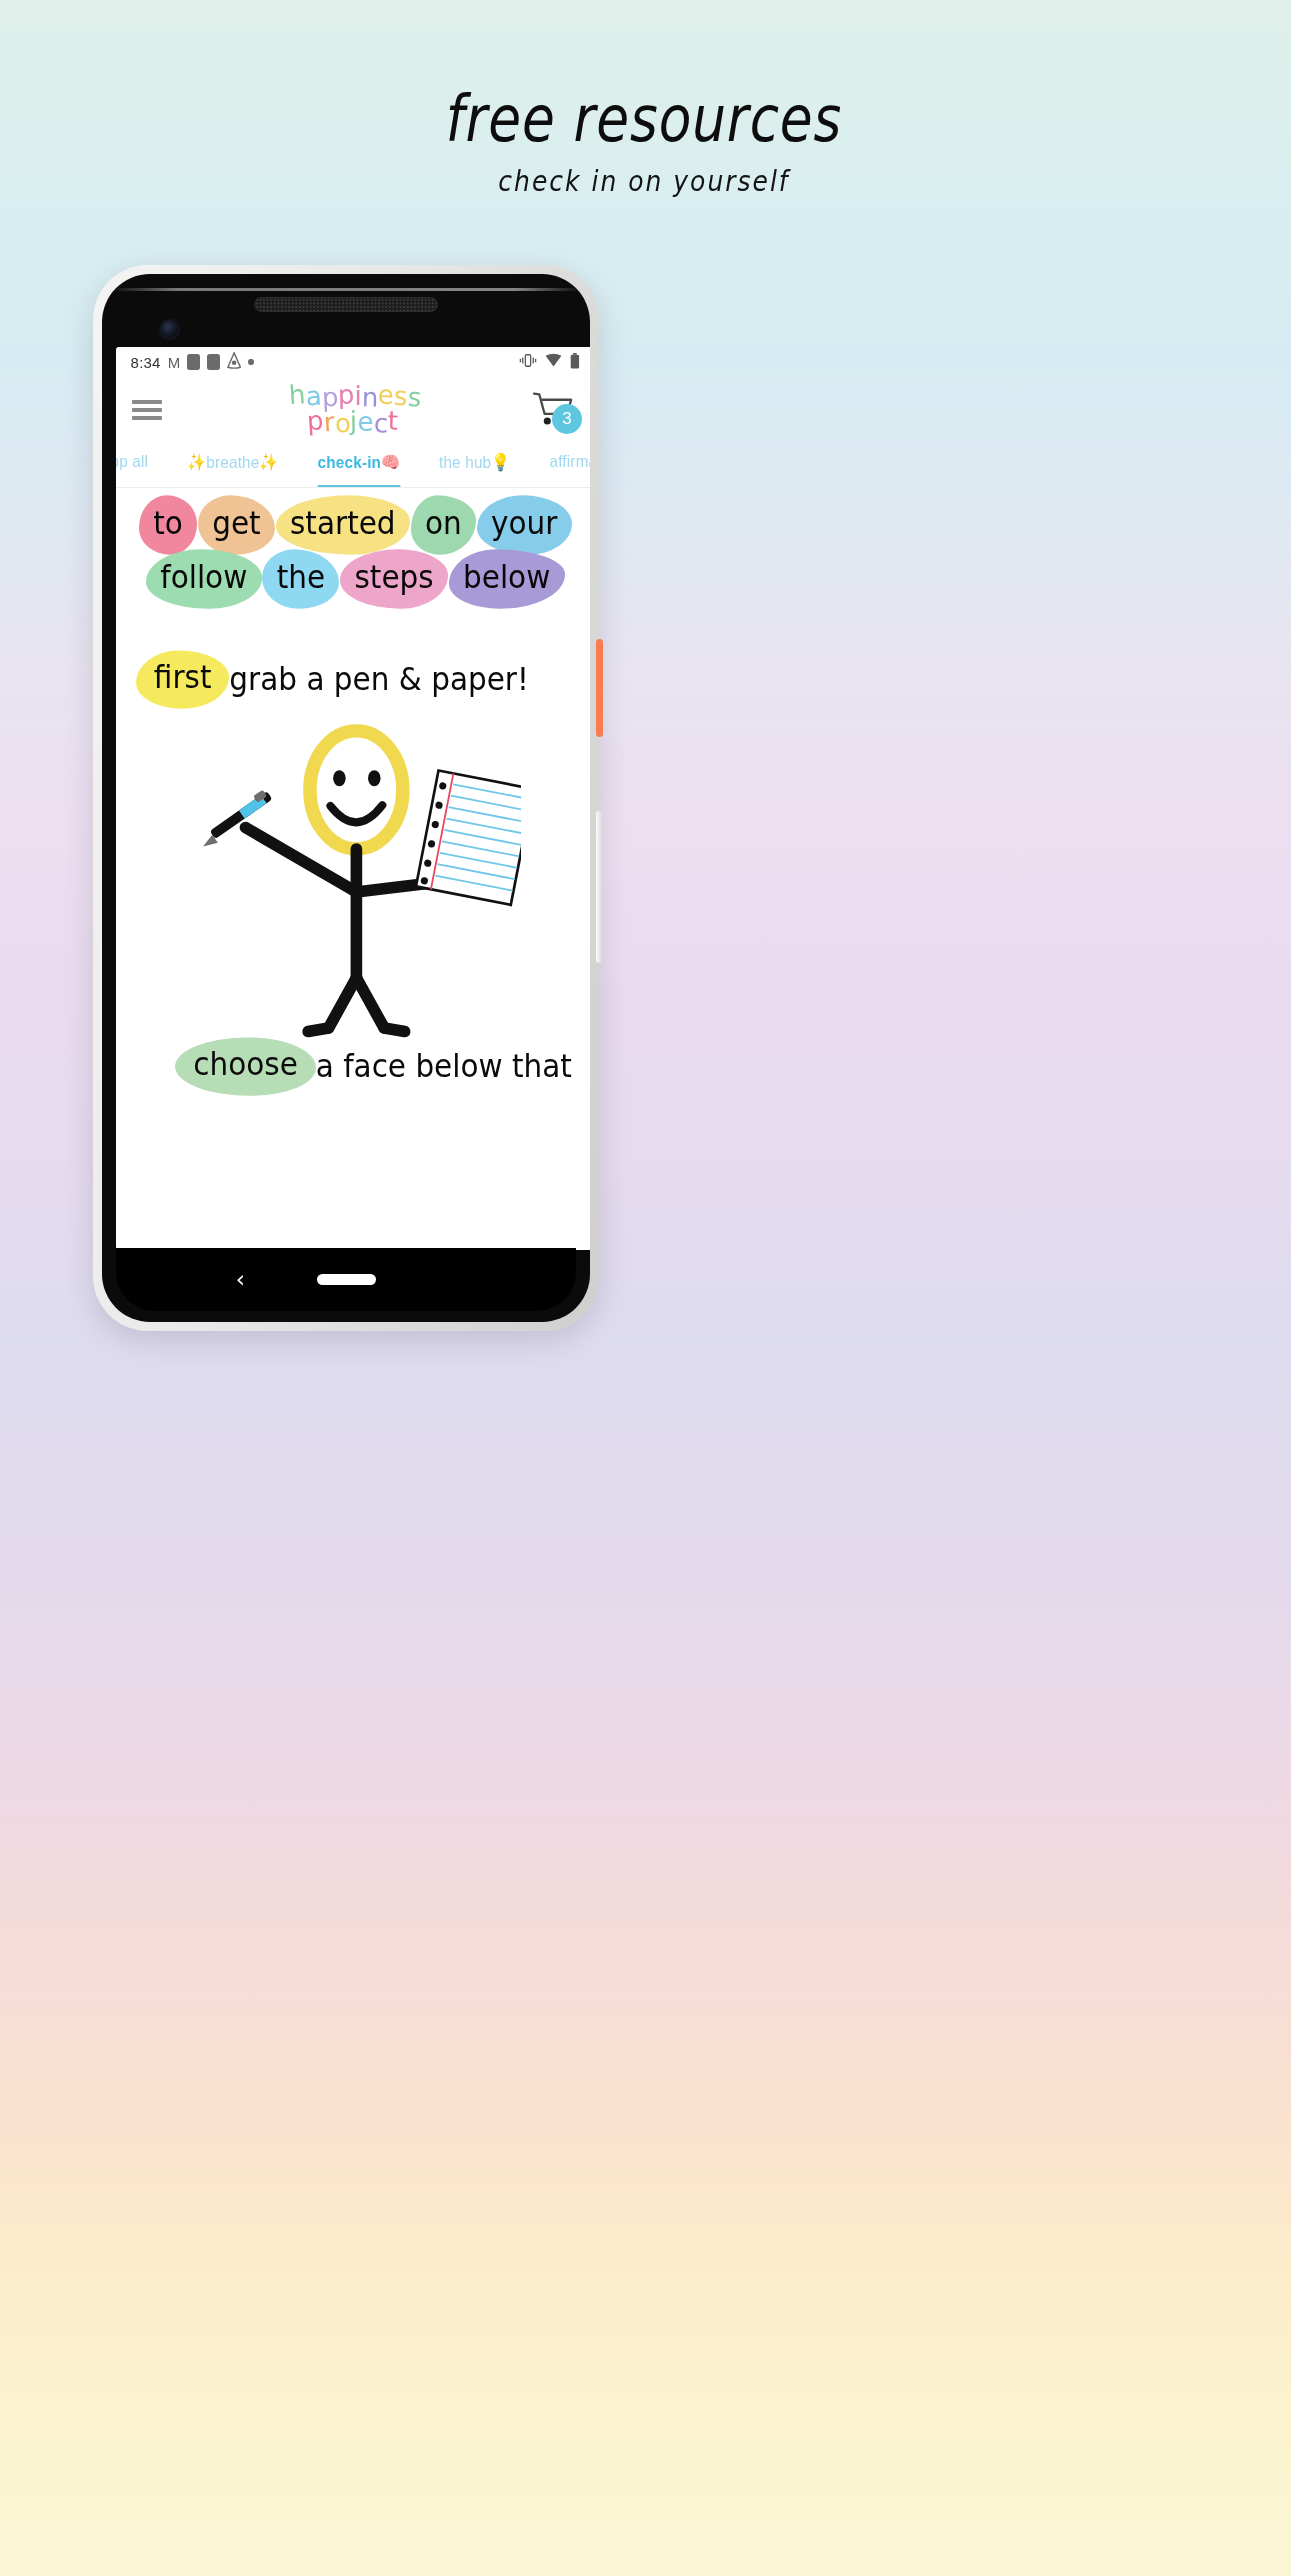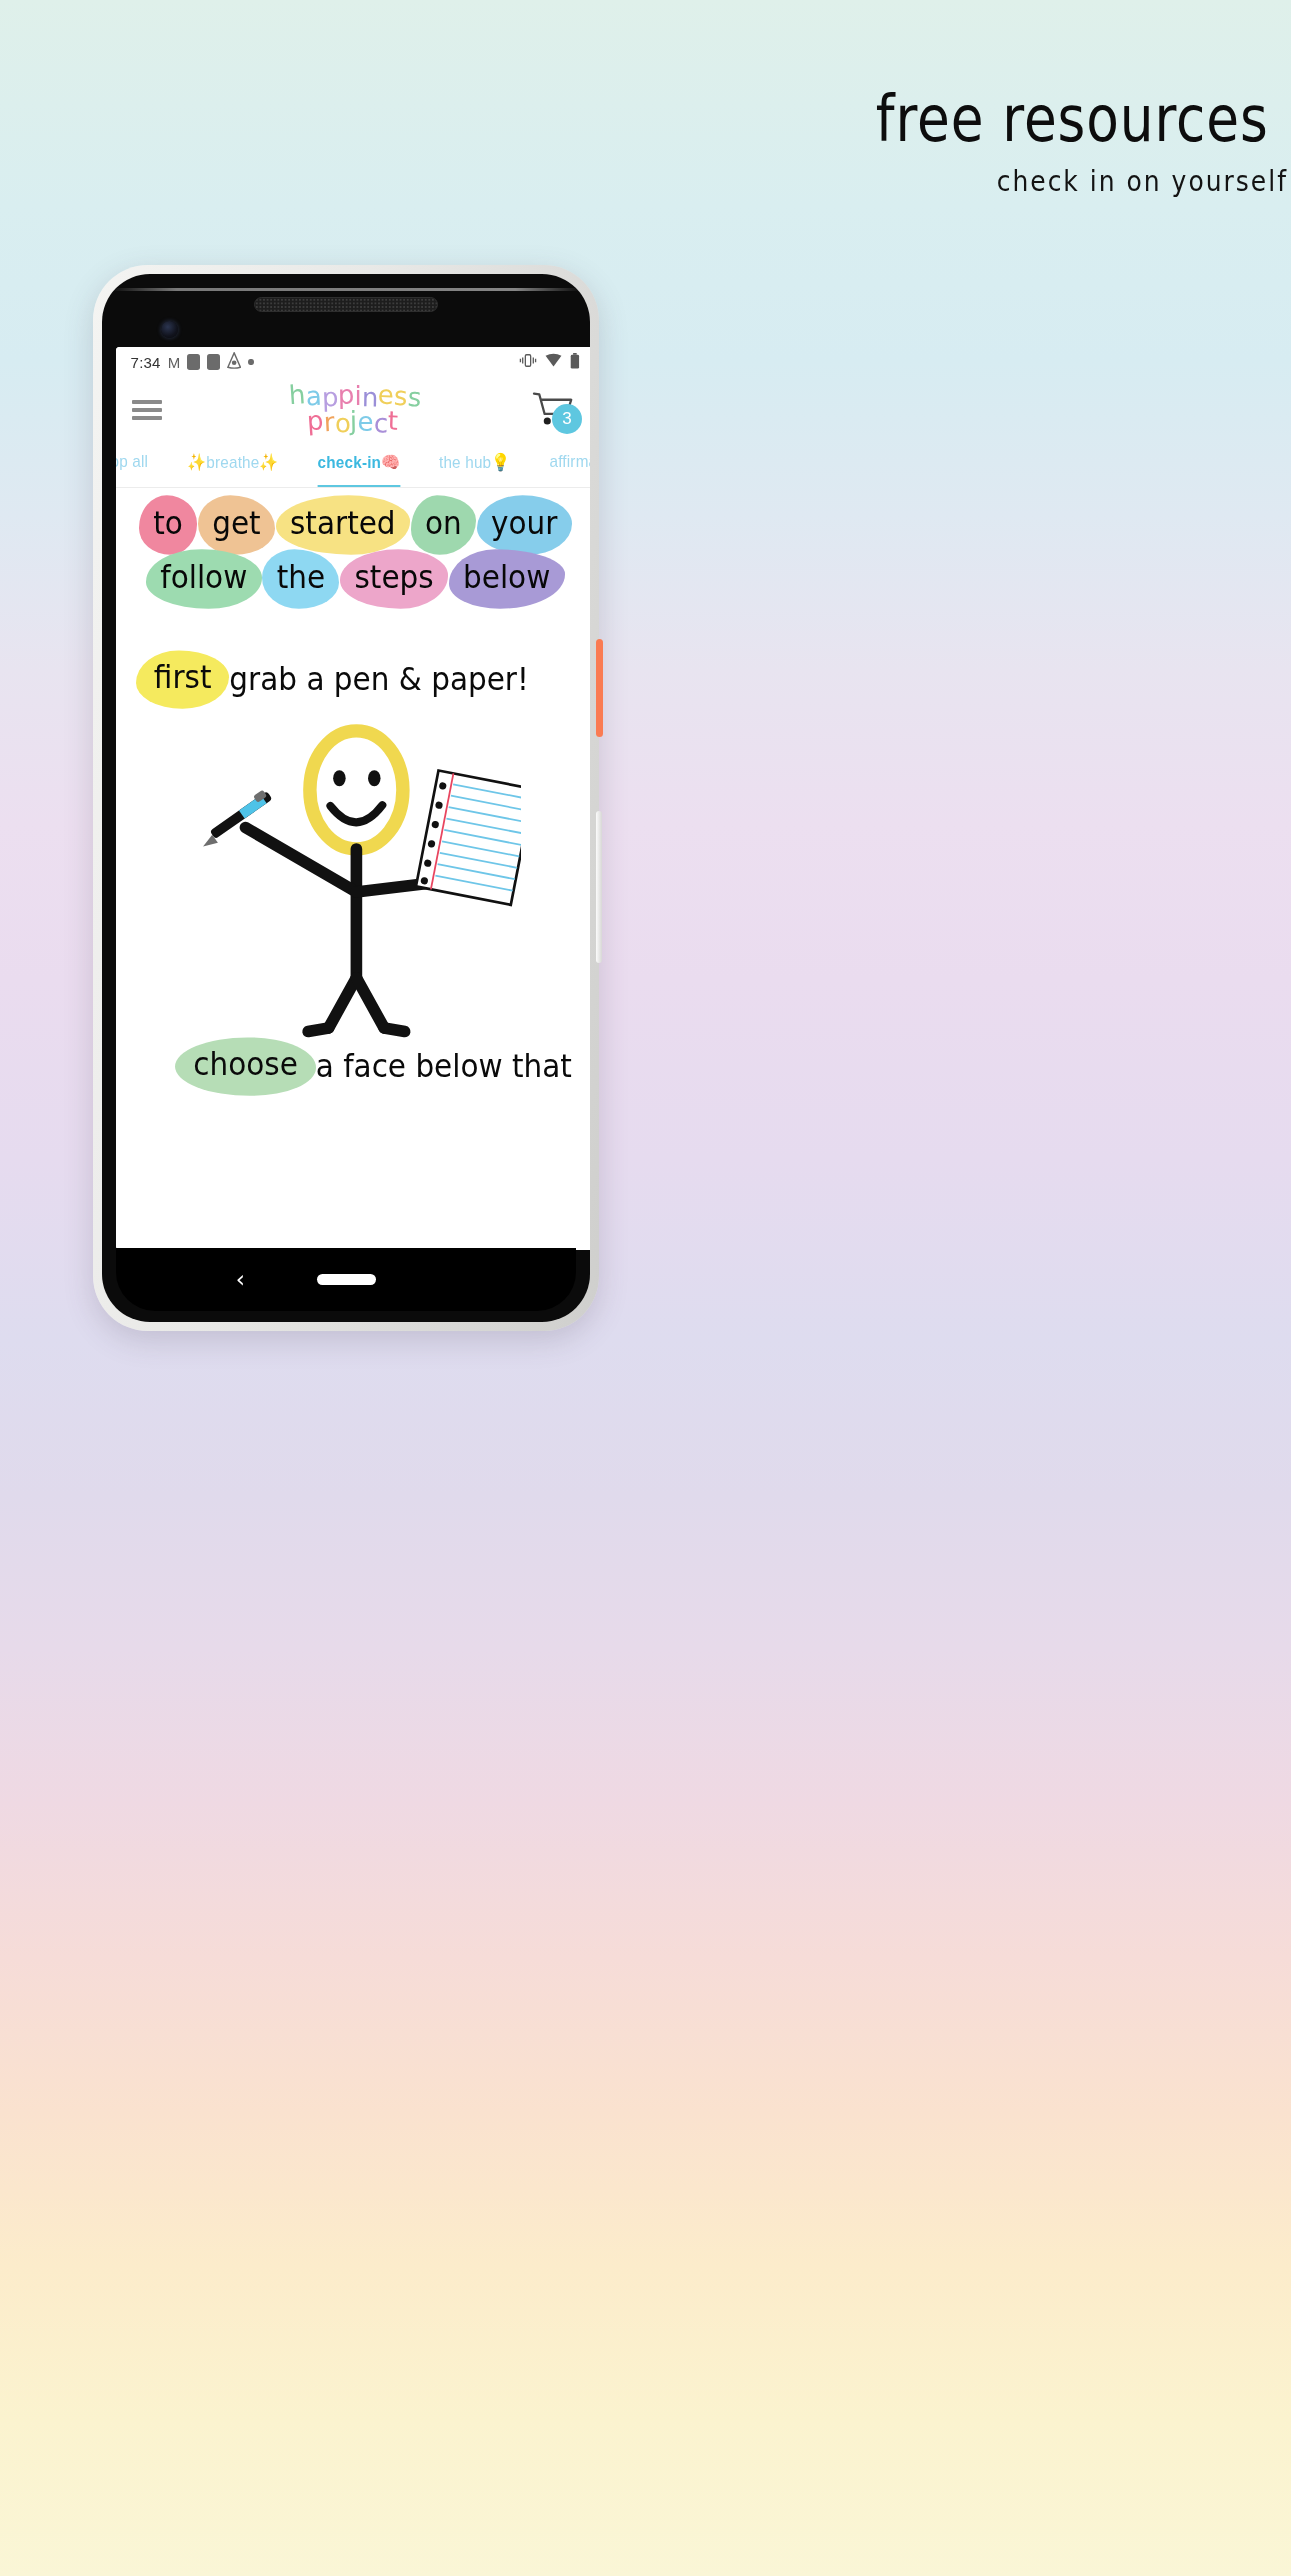--- a/index.html
+++ b/index.html
@@ -27,22 +27,23 @@
       #fceccb 88%,
       #fbf3cf 94%,
       #faf6d6 100%);
     position: relative;
   }
 
   
   .page-head {
     position: absolute;
     top: 86px; left: 0; right: 4px;
-    text-align: right;
-    font-family: "DejaVu Sans", sans-serif;
+    text-align: center;
+    font-family: "DejaVu Sans", sans-serif;
+    font-style: italic;
   }
   .page-title {
     font-size: 55px;
     font-weight: 400;
     color: #0d0d0d;
     letter-spacing: 0.9px;
     line-height: 1.05;
     font-family: "DejaVu Sans", sans-serif;
     transform: scaleY(1.16) scaleX(0.97);
     transform-origin: center top;
@@ -269,21 +270,21 @@
 <div class="device">
   <div class="device-inner">
     <div class="bezel-sheen"></div>
     <div class="earpiece"></div>
     <div class="front-cam"></div>
 
     <div class="screen">
 
       <div class="statusbar">
         <div class="sb-left">
-          <span class="sb-time">7:34</span>
+          <span class="sb-time">8:34</span>
           <span class="ico-m">M</span>
           <span class="sq"></span>
           <span class="sq"></span>
           <span>
             <svg width="14.3" height="17" viewBox="0 0 16 19">
                 <path d="M8 1 L15 17 Q8 19 1 17 Z" fill="none" stroke="#6b6b6b" stroke-width="1.6"></path>
                 <circle cx="8" cy="12" r="2.6" fill="#6b6b6b"></circle>
               </svg>
           </span>
           <span class="dot-sm"></span>

